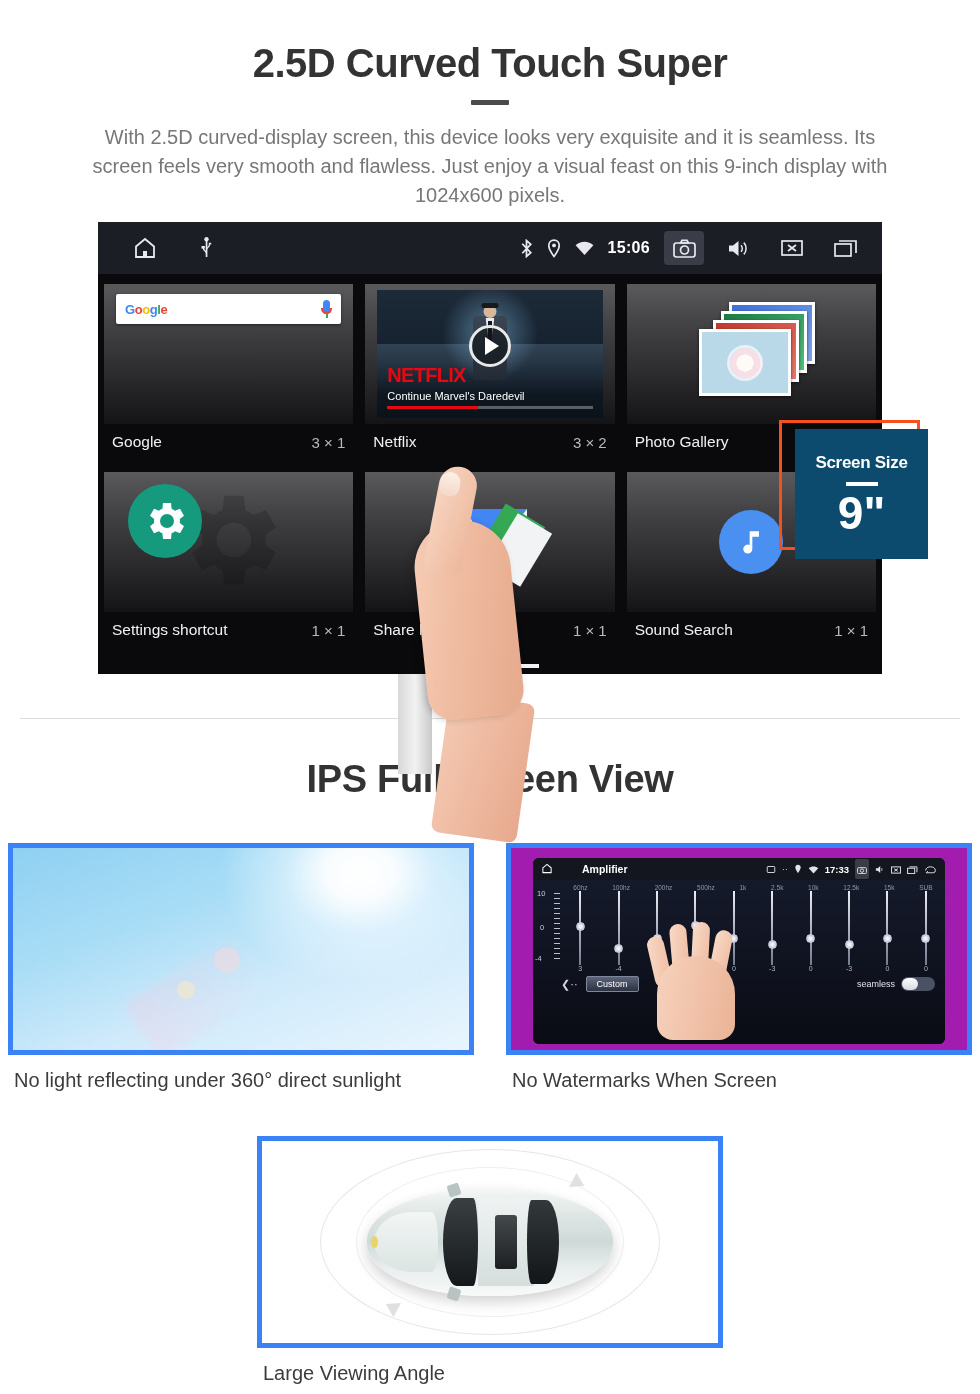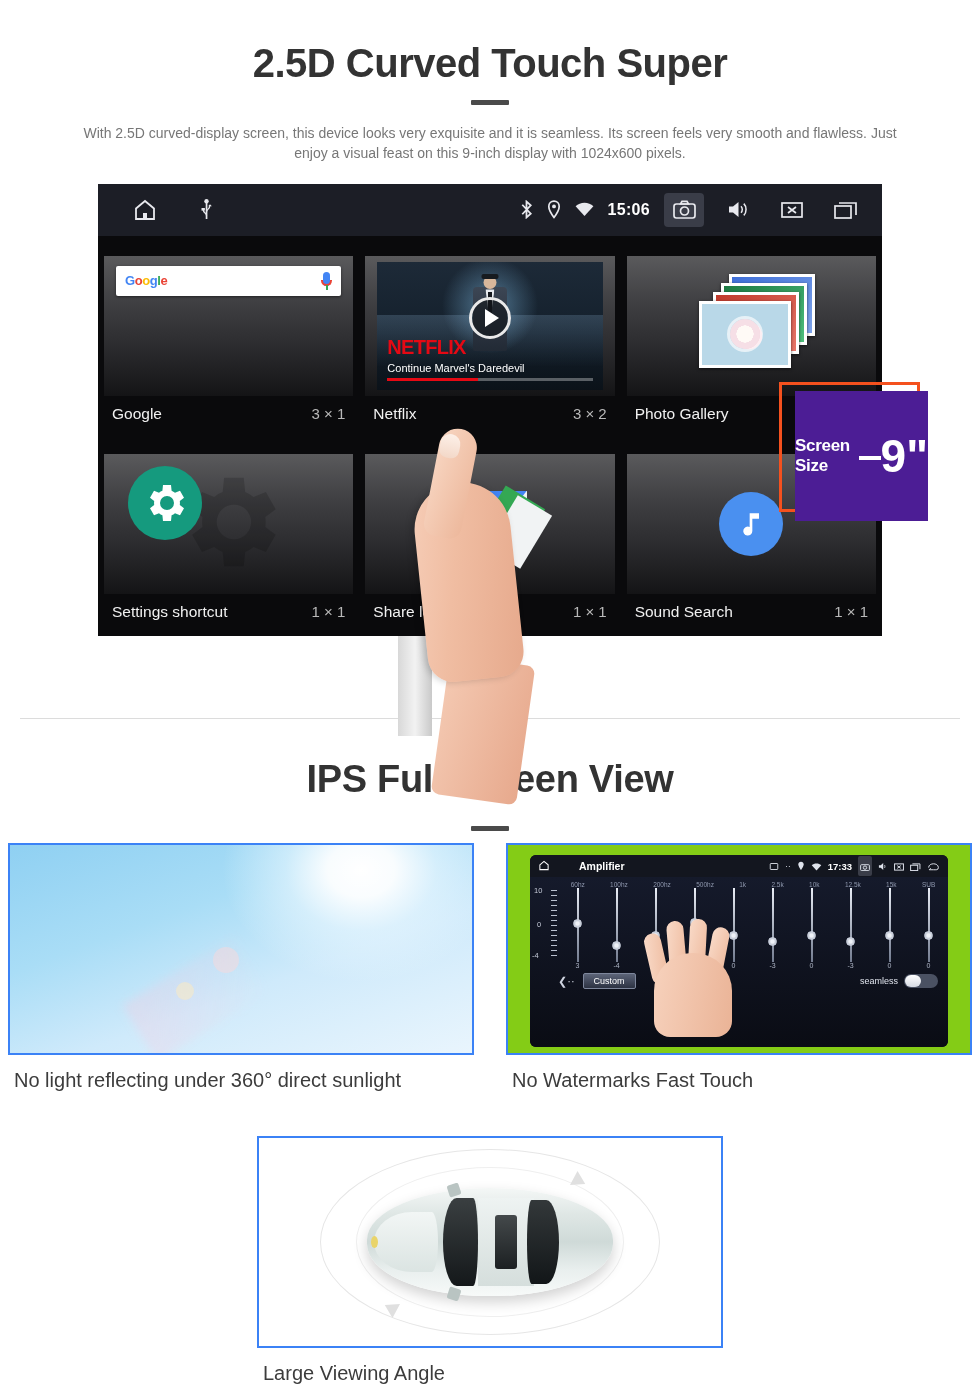--- a/index.html
+++ b/index.html
@@ -21,27 +21,27 @@
     padding-top: 40px;
     line-height: 1.15;
   }
   .rule {
     width: 38px; height: 5px; background: #4a4a4a;
     margin: 14px auto 0; border-radius: 1px;
   }
   .sec1-desc {
     width: 830px; margin: 18px auto 0;
     text-align: center;
-    font-size: 14px;
+    font-size: 20px;
     line-height: 1.45;
     color: #777777;
   }
 
   
-  .tablet-wrap { position: relative; width: 980px; height: 500px; margin-top: 20px; }
+  .tablet-wrap { position: relative; width: 980px; height: 500px; margin-top: 12px; }
   .tablet {
     position: absolute; left: 98px; top: 0;
     width: 784px; height: 452px;
     background: #0a0a0c;
     overflow: hidden;
   }
   
   .statusbar {
     position: relative; height: 52px; width: 100%;
     background: #1c1e26;
@@ -49,21 +49,21 @@
   }
   .sb-left { display:flex; align-items:center; gap: 42px; padding-left: 34px; }
   .sb-right { position:absolute; right: 16px; display:flex; align-items:center; gap: 14px; }
   .sb-ico { fill: #e8e9ee; display:block; }
   .sb-time { color:#ffffff; font-size:16px; font-weight:bold; letter-spacing:0.3px; }
   .sb-btn { width: 40px; height: 34px; display:flex; align-items:center; justify-content:center; border-radius:4px; }
   .sb-btn.active { background: #3a3d48; }
 
   
   .wgrid { display: grid; grid-template-columns: 1fr 1fr 1fr; }
-  .wcell { position: relative; padding: 20px 6px 0 6px; }
+  .wcell { position: relative; padding: 10px 6px 0 6px; }
   .wtile {
     position: relative; height: 140px;
     background: linear-gradient(180deg, #5a5a5c 0%, #404043 32%, #2c2c2f 64%, #141416 100%);
     overflow: hidden;
     display:flex; align-items:center; justify-content:center;
   }
   .wlabelrow {
     display:flex; justify-content:space-between; align-items:center;
     padding: 9px 8px 11px 8px; background:#0a0a0c;
   }
@@ -189,22 +189,22 @@
 
   
   .sec2-title {
     position:absolute; top:758px; left:0; right:0;
     text-align:center; font-size:38px; font-weight:bold; color:#333;
     letter-spacing:-0.3px;
   }
   .cards { position:absolute; top:843px; left:0; width:980px; }
   .row { display:flex; justify-content:center; gap:32px; }
   .card { width: 466px; }
-  .thumb { width:466px; height:212px; border:2px solid #3b82f6; overflow:hidden;
-           position:relative; background:#84cc16; }
+  .thumb { width:466px; height:212px; border:5px solid #3b82f6; overflow:hidden;
+           position:relative; background:#a21caf; }
   .cap { font-size:20px; color:#3c3c3c; padding: 14px 0 0 6px; }
 
   
   .sun { position:absolute; inset:0;
     background:
       radial-gradient(ellipse 210px 170px at 76% 12%, #ffffff 0%, rgba(255,255,255,.92) 16%, rgba(235,248,255,.55) 36%, rgba(180,225,250,0) 66%),
       linear-gradient(160deg, #8fd0f2 0%, #a9ddf6 34%, #cfeafb 62%, #e9f5fd 100%);
   }
   .sun .flare1{ position:absolute; left:44%; top:49%; width:26px;height:26px;border-radius:50%;
                 background:rgba(255,214,214,.45);}
@@ -537,21 +537,21 @@
     <div class="finger">
       <div class="f-arm"></div>
       <div class="f-palm"></div>
       <div class="f-idx"></div>
       <div class="f-nail"></div>
     </div>
 
     <div style="position:absolute; left:779px; top:198px; width:141px; height:130px;
                 border:3px solid #f4511e; z-index:9;"></div>
     <div style="position:absolute; left:795px; top:207px; width:133px; height:130px;
-                background:#4c1d95; z-index:10; display:flex; 
+                background:#0c4a6e; z-index:10; display:flex; flex-direction:column;
                 align-items:center; justify-content:center;">
       <div style="color:#fff; font-size:17px; font-weight:bold; letter-spacing:-0.3px;">Screen Size</div>
       <div style="width:32px;height:4px;background:#fff;margin:9px 0 4px;"></div>
       <div style="color:#fff; font-size:46px; font-weight:bold; line-height:1;">9"</div>
     </div>
   </div>
 
   <div class="divider"></div>
 
   <h2 class="sec2-title">IPS Full Screen View</h2>
@@ -726,21 +726,21 @@
               <div class="amp-hand">
                 <div class="fg" style="left:2px;  top:14px; transform:rotate(-13deg);"></div>
                 <div class="fg" style="left:22px; top:2px;  transform:rotate(-5deg);"></div>
                 <div class="fg" style="left:43px; top:0px;  transform:rotate(3deg);"></div>
                 <div class="fg" style="left:63px; top:8px;  transform:rotate(11deg);"></div>
                 <div class="p"></div>
               </div>
             </div>
           </div>
         </div>
-        <div class="cap">No Watermarks Fast Touch</div>
+        <div class="cap">No Watermarks When Screen</div>
       </div>
     </div>
 
     <div class="row" style="margin-top:44px;">
 
 
       <div class="card">
         <div class="thumb">
           <div class="carwrap">
             <div class="ellipse1"></div>

